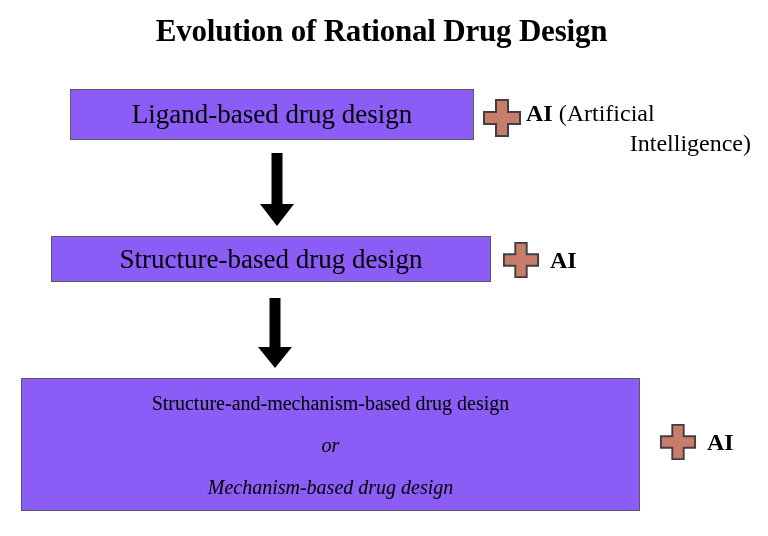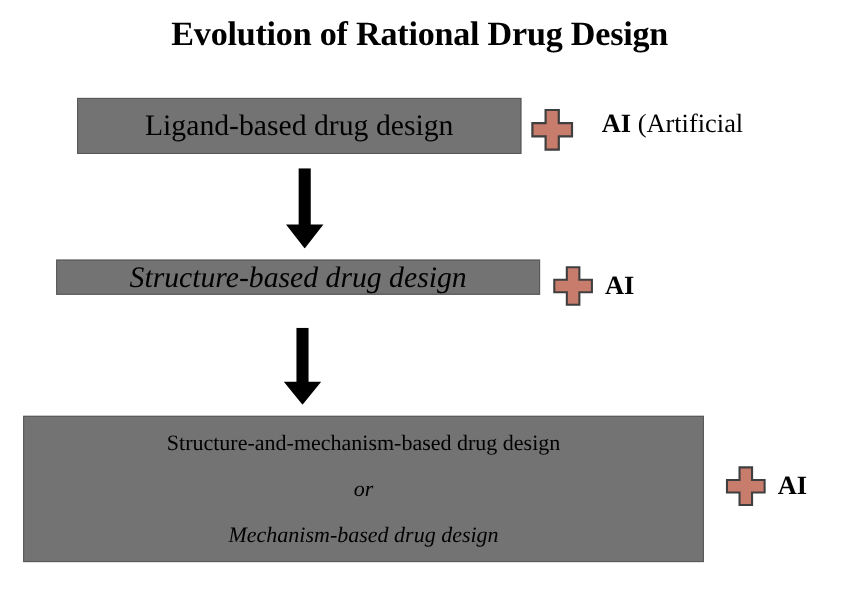--- a/index.html
+++ b/index.html
@@ -34,21 +34,21 @@
     letter-spacing: -0.2px;
     line-height: 38px;
     white-space: nowrap;
   }
 
   
   .stage-box {
     position: absolute;
     box-sizing: border-box;
     border: 1px solid #595959;
-    background: #737373;
+    background: #8b5cf6;
     display: flex;
     flex-direction: column;
     align-items: center;
     justify-content: center;
   }
   .stage-text {
     font-size: 27px;
     line-height: 33px;
     white-space: nowrap;
     text-align: center;
@@ -60,22 +60,21 @@
   #box-ligand {
     left: 70px;
     top: 89px;
     width: 404px;
     height: 51px;
   }
   #box-structure {
     left: 51px;
     top: 236px;
     width: 440px;
-    height: 32px;
-    font-style: italic;
+    height: 46px;
   }
   #box-mechanism {
     left: 21px;
     top: 378px;
     width: 619px;
     height: 133px;
     justify-content: center;
   }
   #box-mechanism .stage-text {
     font-size: 20px;
@@ -103,21 +102,21 @@
   .ai-annotation {
     position: absolute;
     display: flex;
     align-items: flex-start;
   }
   .plus-icon {
     flex: none;
     display: block;
   }
   .ai-text {
-    margin-left: 25px;
+    margin-left: 4px;
     font-size: 24px;
     line-height: 30px;
   }
   .ai-abbr {
     font-weight: bold;
     font-size: 24px;
   }
   .ai-expansion {
     font-weight: normal;
   }
@@ -170,20 +169,21 @@
   </div>
 
   <div id="ai-1" class="ai-annotation">
     <svg class="plus-icon" width="40" height="40" viewBox="0 0 40 40">
       <polygon points="14,2 26,2 26,14 38,14 38,26 26,26 26,38 14,38 14,26 2,26 2,14 14,14" fill="#c87d6c" stroke="#3f3f3f" stroke-width="2" stroke-linejoin="miter"></polygon>
     </svg>
     <div class="ai-text">
       <span class="ai-line-1">
         <span class="ai-abbr">AI</span><span class="ai-expansion"> (Artificial</span>
       </span>
+      <span class="ai-line-2 ai-expansion">Intelligence)</span>
     </div>
   </div>
 
   <svg id="arrow-1" class="arrow" viewBox="0 0 38 73">
     <polygon points="13.5,0 24.5,0 24.5,51 36,51 19,73 2,51 13.5,51" fill="#000000"></polygon>
   </svg>
 
   <div id="box-structure" class="stage-box">
     <div class="stage-text">Structure-based drug design</div>
   </div>

